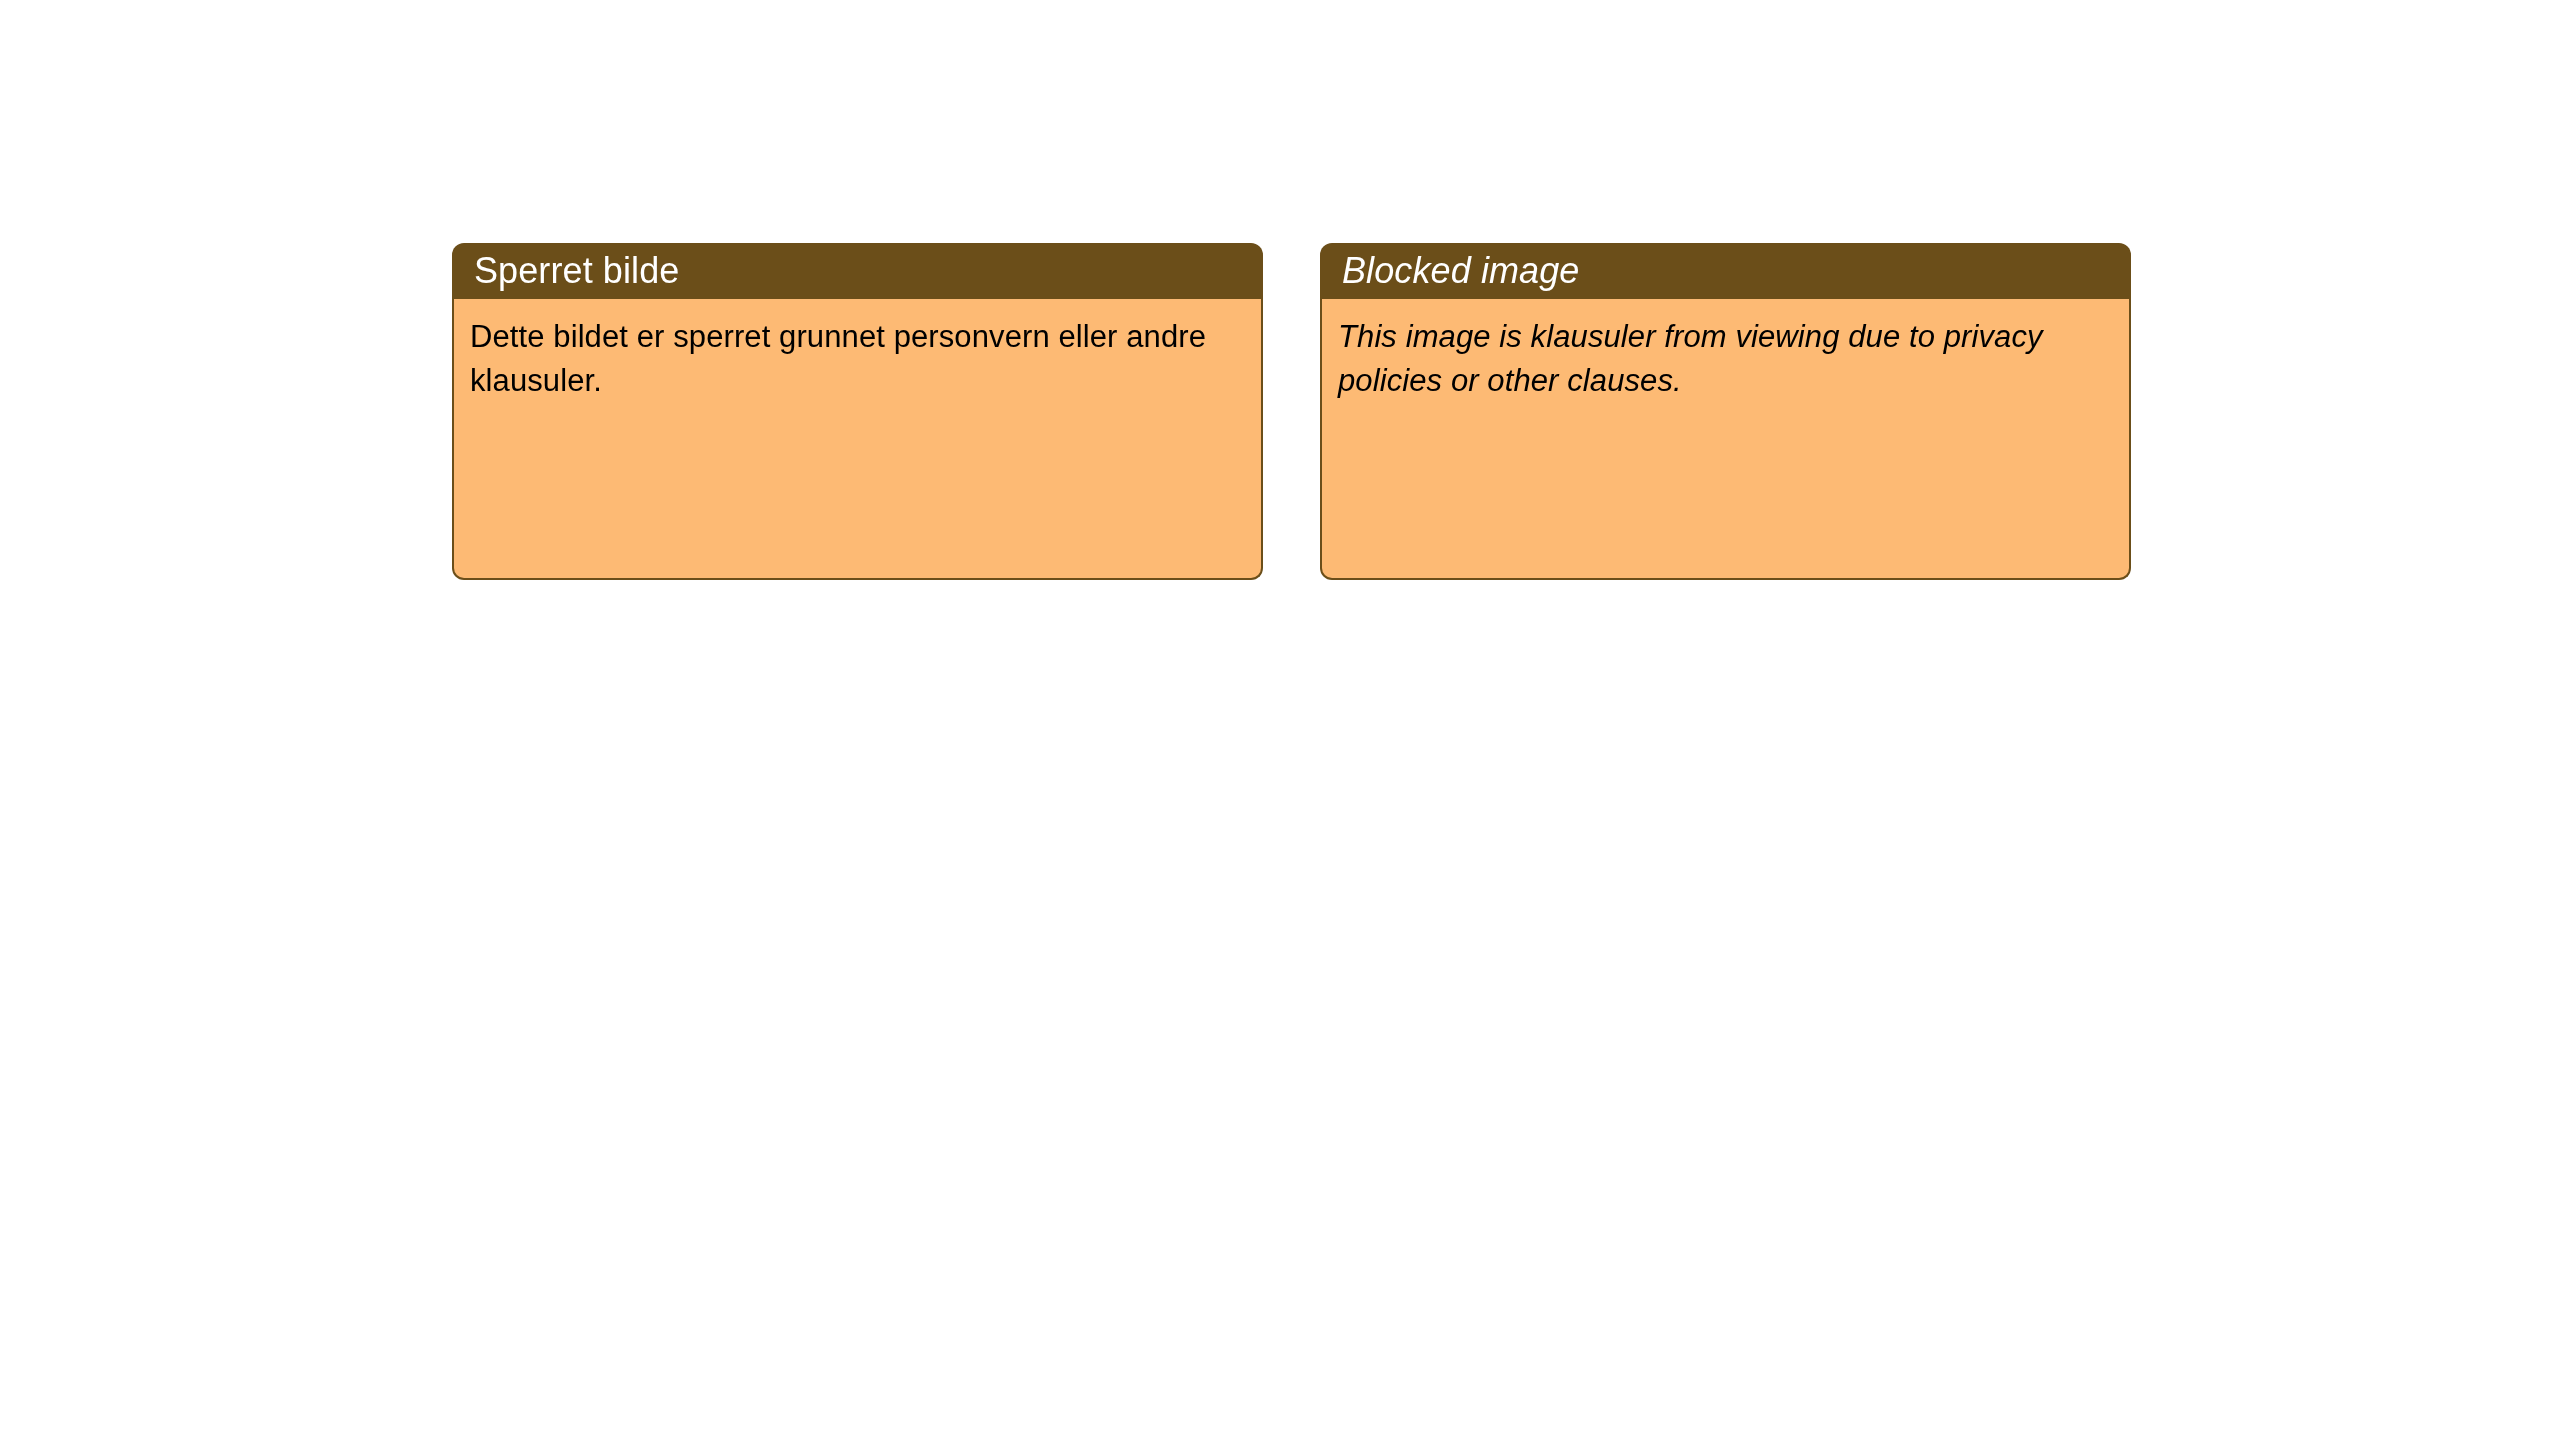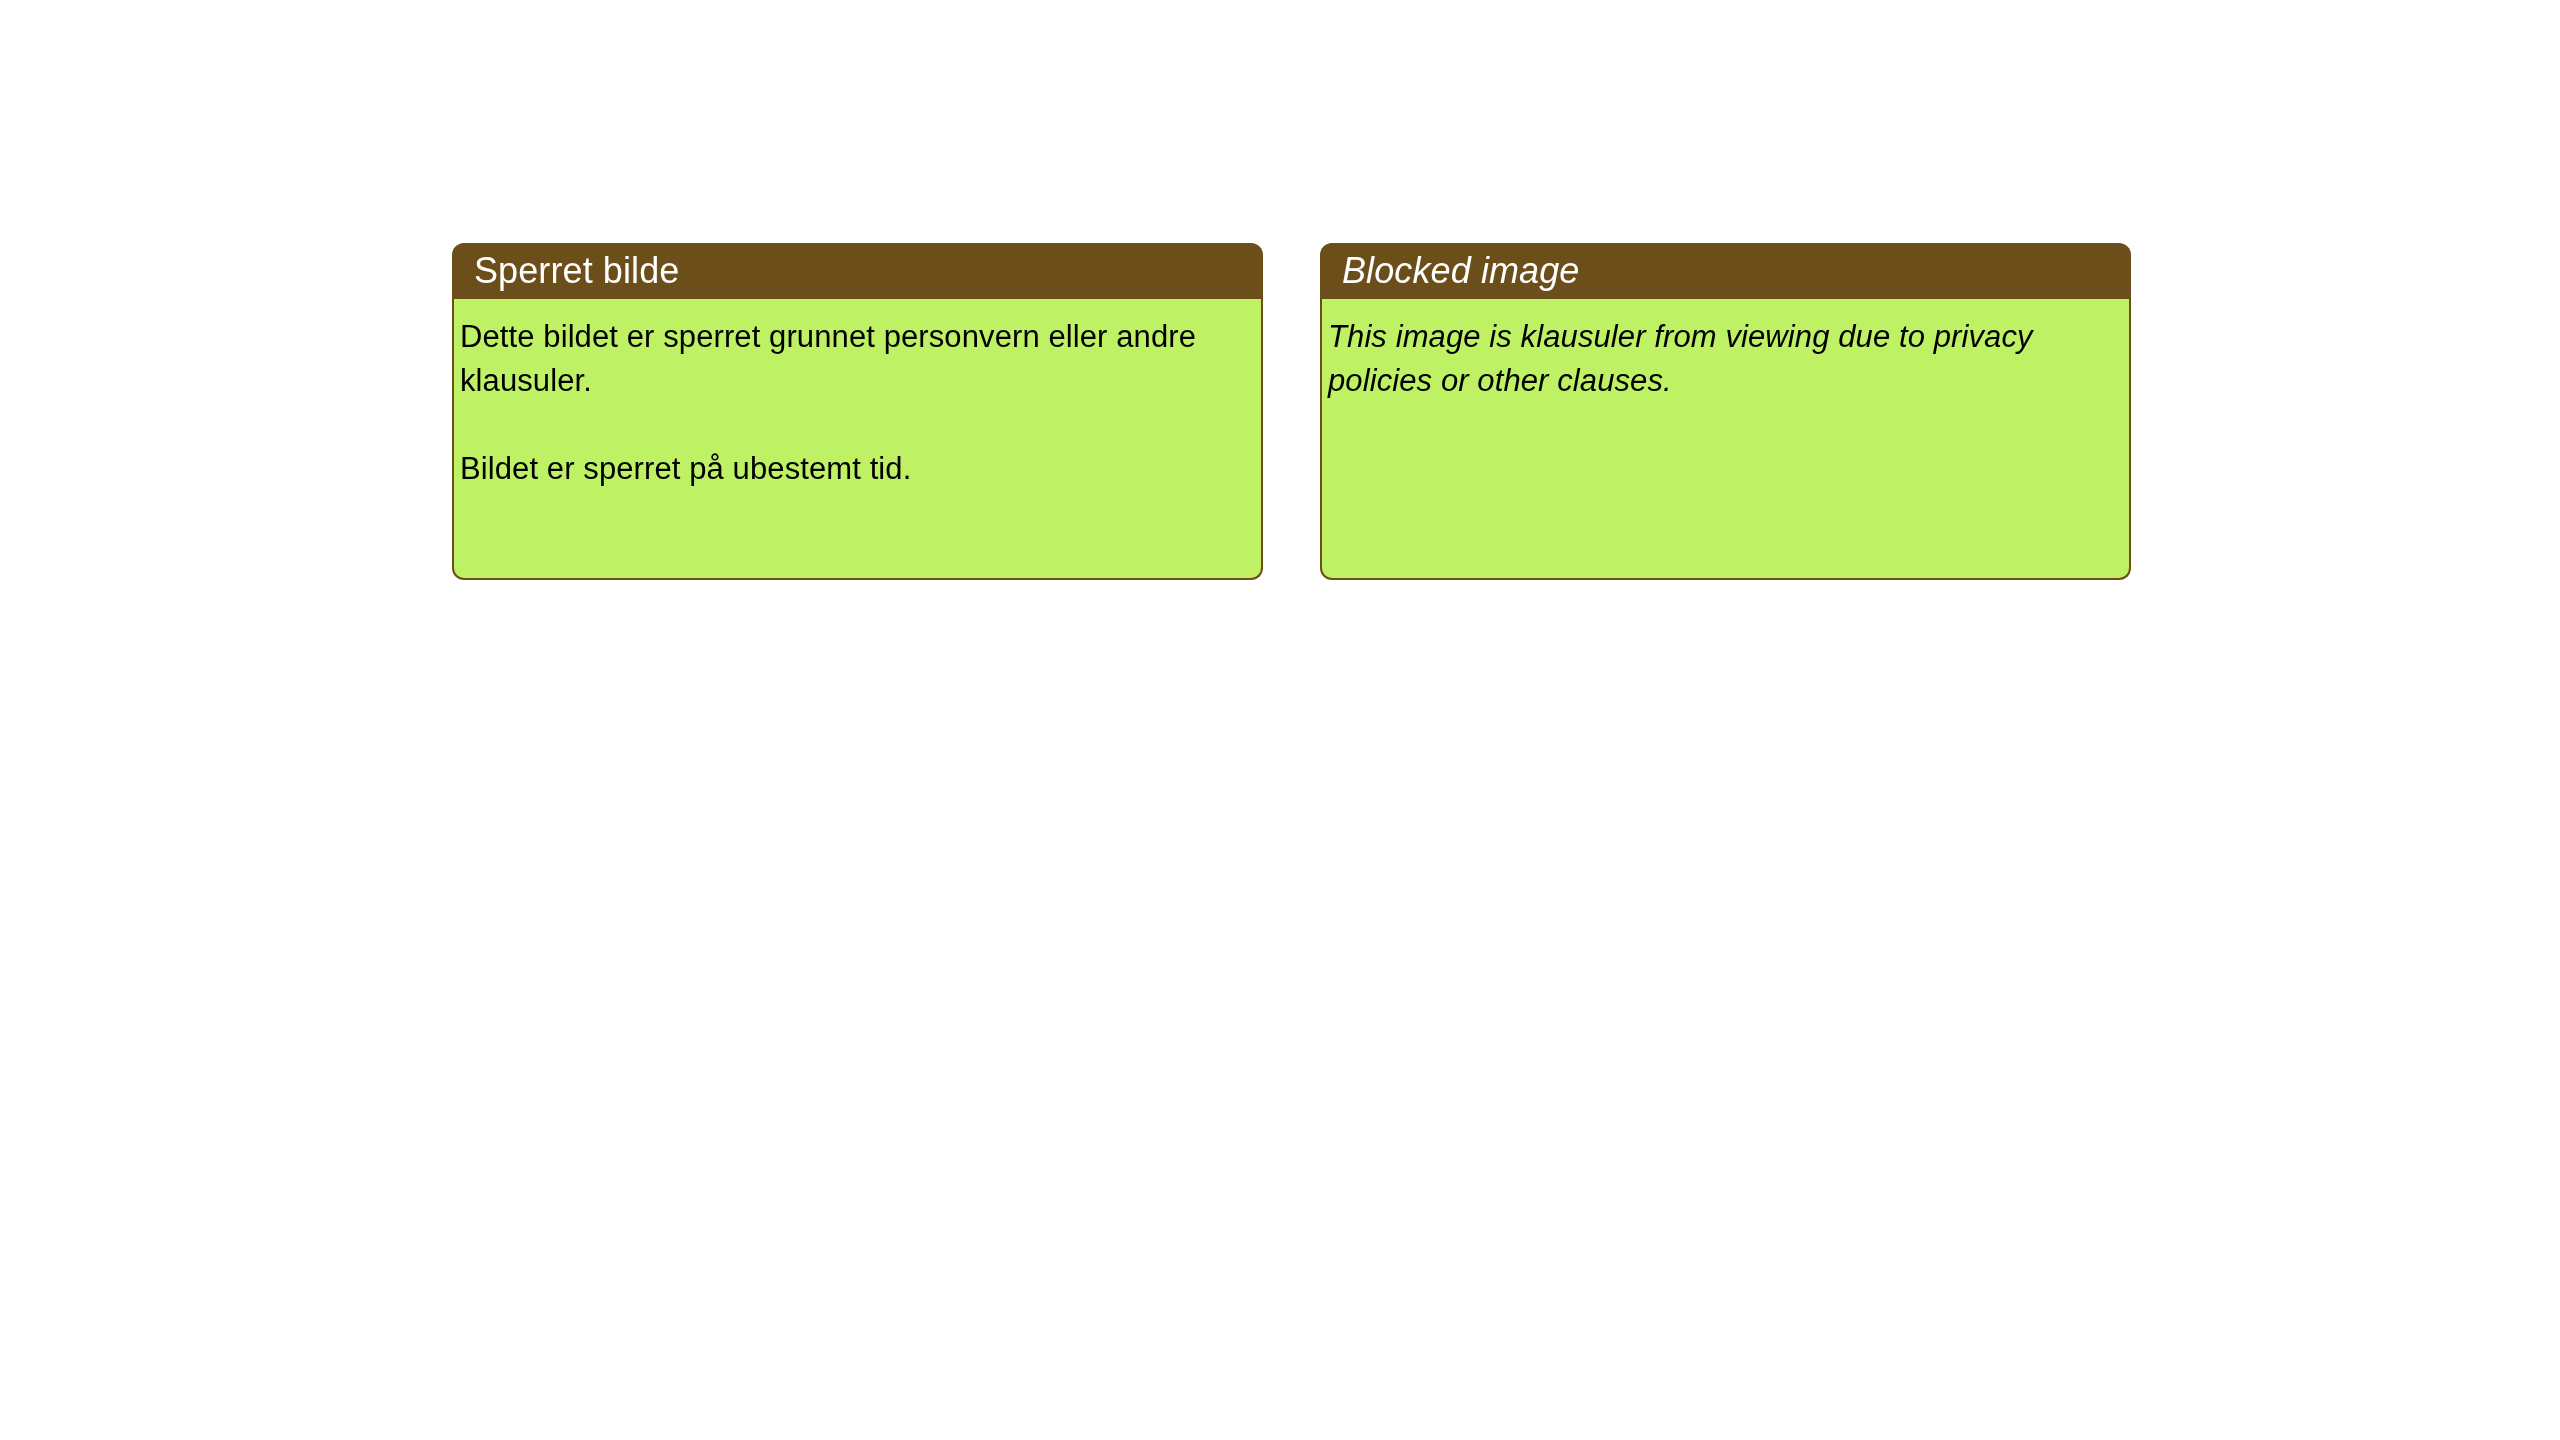--- a/index.html
+++ b/index.html
@@ -52,28 +52,28 @@
     line-height: 42px;
     font-weight: 400;
     letter-spacing: 0.1px;
     white-space: nowrap;
   }
 
   .notice-card .card-body {
     position: relative;
     z-index: 1;
     height: 281px;
-    background: #bef264;
+    background: #fdba74;
     border-left: 2px solid #6b4e19;
     border-right: 2px solid #6b4e19;
     border-bottom: 2px solid #6b4e19;
     border-bottom-left-radius: 12px;
     border-bottom-right-radius: 12px;
     box-sizing: border-box;
-    padding: 16px 22px 0 6px;
+    padding: 16px 22px 0 16px;
   }
 
   .notice-card .card-paragraph {
     margin: 0;
     color: #000000;
     font-size: 31px;
     line-height: 44px;
     font-weight: 400;
     letter-spacing: 0.1px;
   }
@@ -87,21 +87,20 @@
 
 <div id="stage">
 
   <div class="notice-card" id="card-no">
     <div class="card-header">
       <span class="card-title">Sperret bilde</span>
     </div>
     <div class="card-body">
       <p class="card-paragraph">Dette bildet er sperret grunnet personvern eller andre klausuler.</p>
       <div class="paragraph-gap"></div>
-      <p class="card-paragraph">Bildet er sperret på ubestemt tid.</p>
     </div>
   </div>
 
   <div class="notice-card" id="card-en">
     <div class="card-header">
       <span class="card-title">Blocked image</span>
     </div>
     <div class="card-body">
       <p class="card-paragraph">This image is klausuler from viewing due to privacy policies or other clauses.</p>
       <div class="paragraph-gap"></div>

